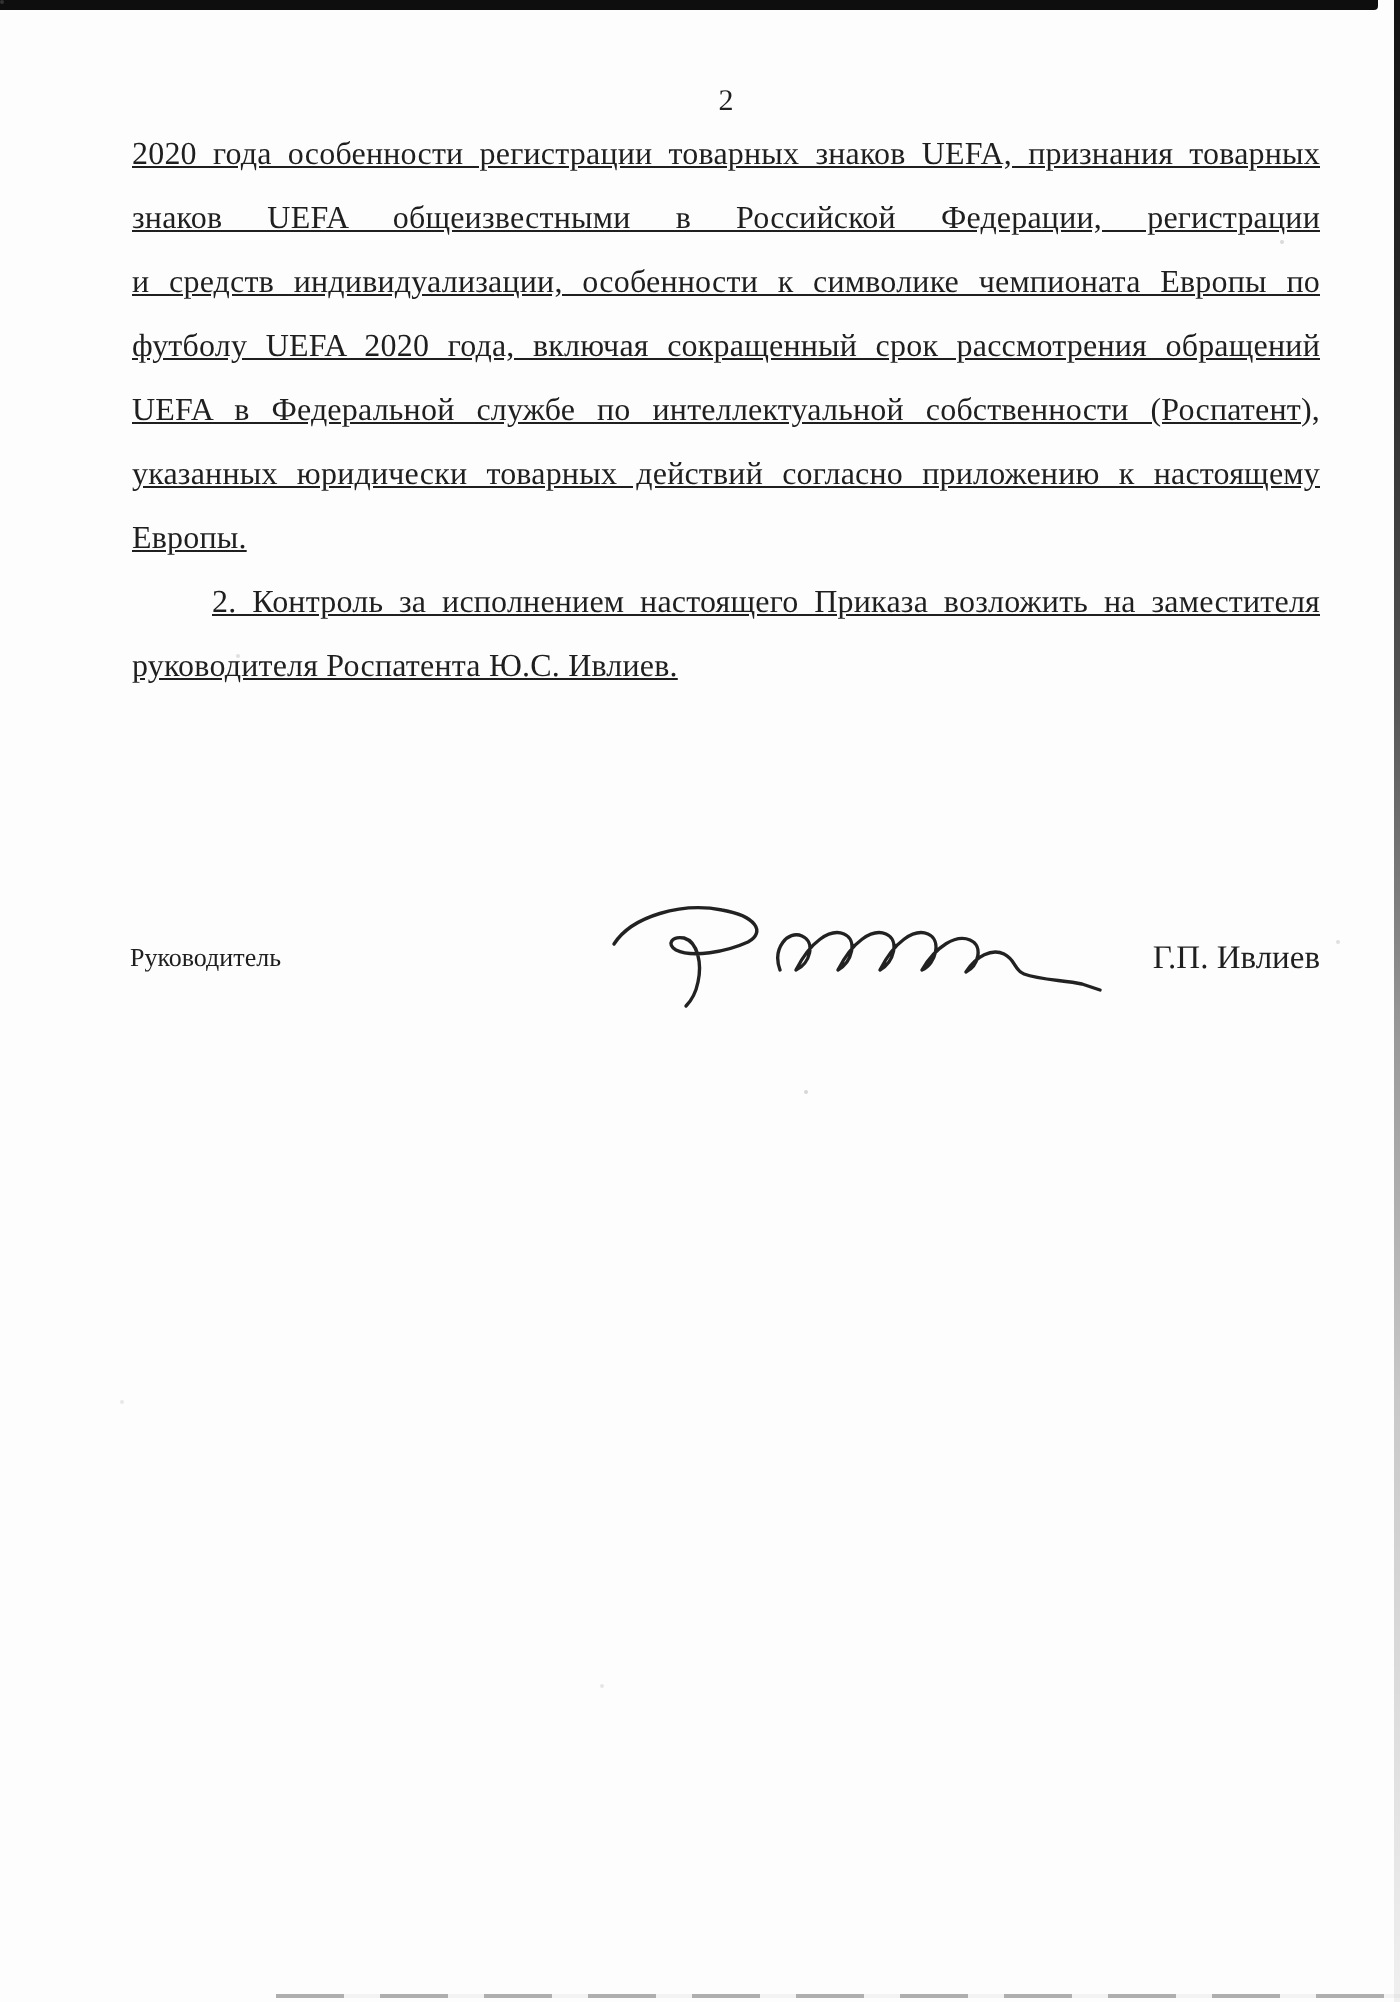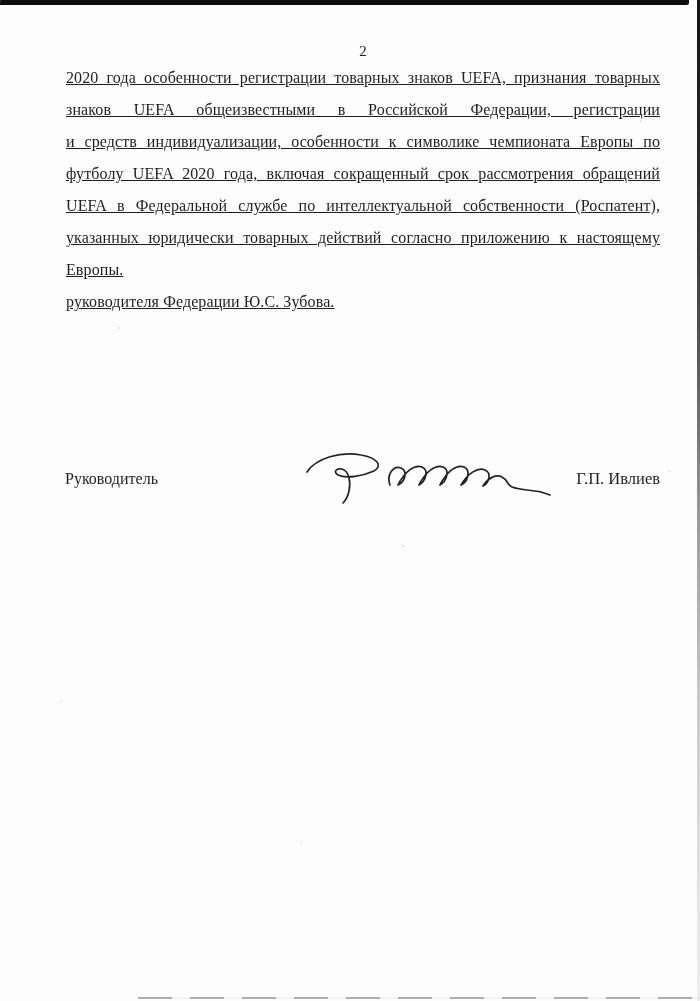--- a/index.html
+++ b/index.html
@@ -88,21 +88,21 @@
     text-align-last: left;
   }
   .line.indent {
     padding-left: 40px;
   }
   
   .sig-label {
     position: absolute;
     top: 469px;
     left: 65px;
-    font-size: 16px;
+    font-size: 13px;
     line-height: 20px;
   }
   .sig-name {
     position: absolute;
     top: 469px;
     right: 40px;
     font-size: 16.5px;
     line-height: 20px;
     margin-left: 15px;
   }
@@ -127,21 +127,22 @@
   <div class="page-number">2</div>
 
   <div class="text-block">
     <div class="line">2020 года особенности регистрации товарных знаков UEFA, признания товарных</div>
     <div class="line">знаков UEFA общеизвестными в Российской Федерации, регистрации</div>
     <div class="line">и средств индивидуализации, особенности к символике чемпионата Европы по</div>
     <div class="line">футболу UEFA 2020 года, включая сокращенный срок рассмотрения обращений</div>
     <div class="line">UEFA в Федеральной службе по интеллектуальной собственности (Роспатент),</div>
     <div class="line">указанных юридически товарных действий согласно приложению к настоящему</div>
     <div class="line last">Европы.</div>
-    <div class="line last">руководителя Федерации Ю.С. Зубова.</div>
+    <div class="line indent">2. Контроль за исполнением настоящего Приказа возложить на заместителя</div>
+    <div class="line last">руководителя Роспатента Ю.С. Ивлиев.</div>
   </div>
 
   <div class="sig-label">Руководитель</div>
 
   <svg class="sig-svg" viewBox="0 0 272 82" xmlns="http://www.w3.org/2000/svg" aria-hidden="true">
     <g fill="none" stroke="#222222" stroke-width="1.7" stroke-linecap="round" stroke-linejoin="round">
       <path d="M21,38
                C30,24 55,17 75,21
                C92,24 97,32 88,37
                C77,42 60,45 52,41

